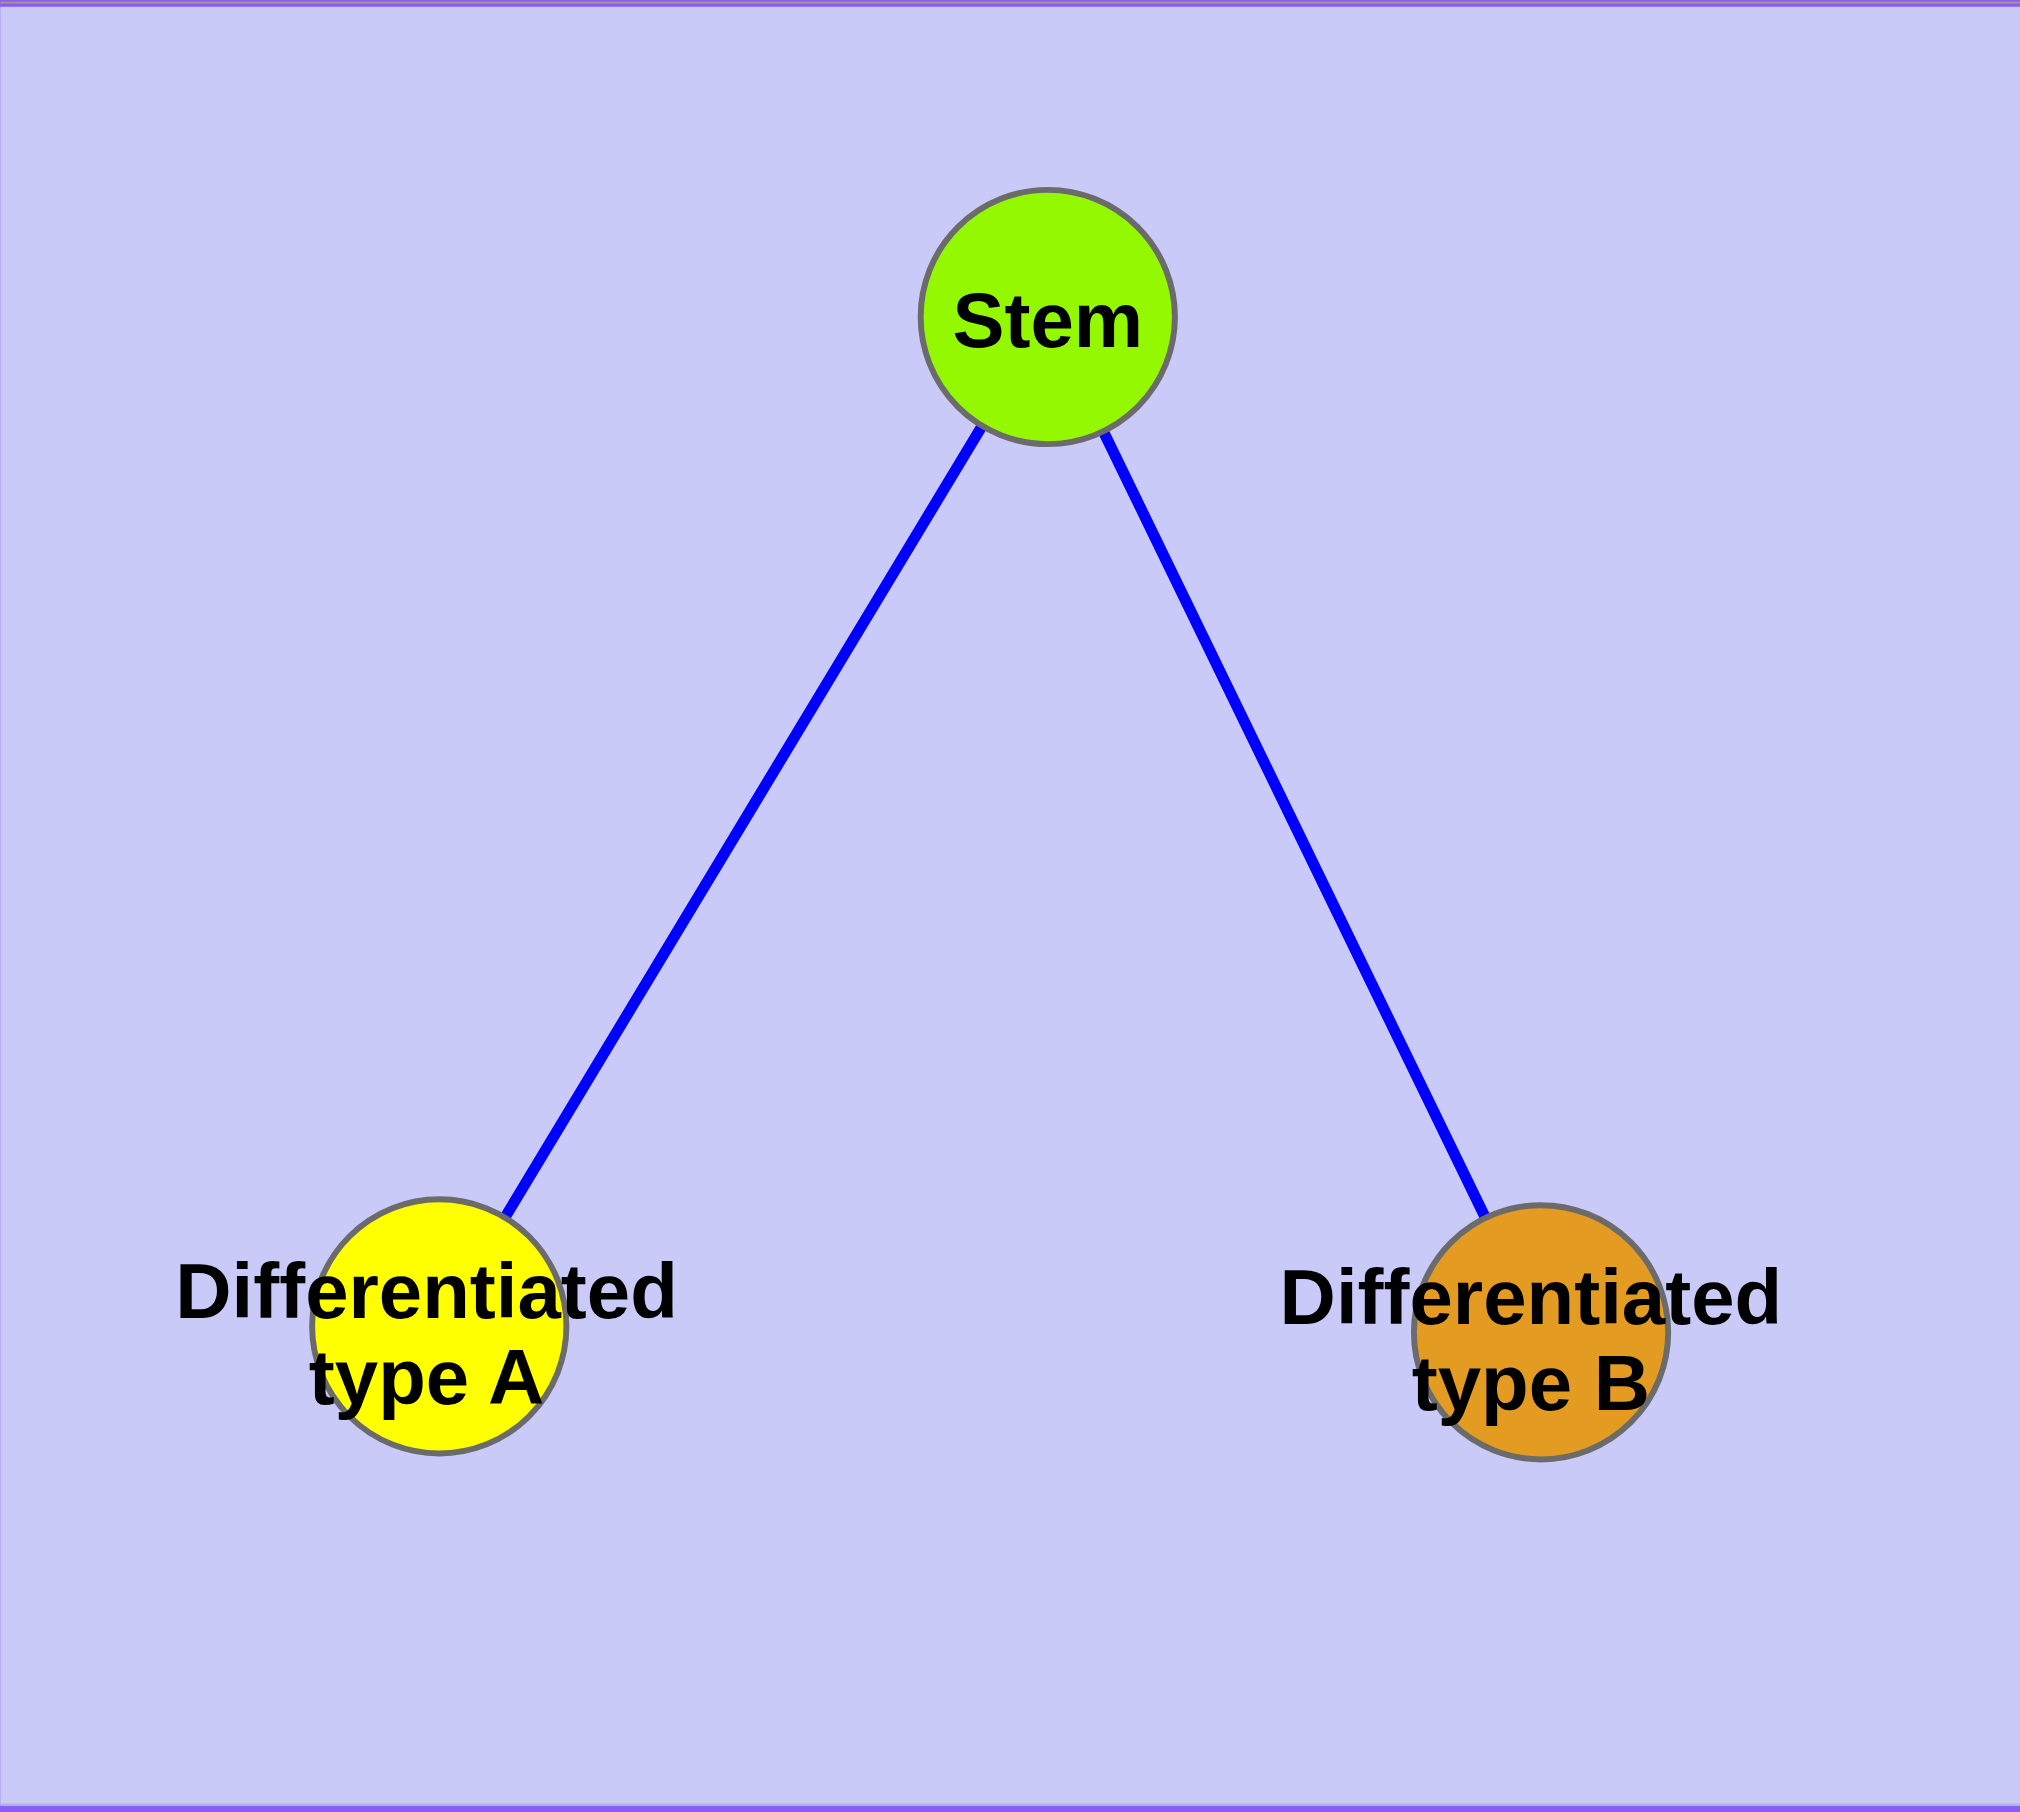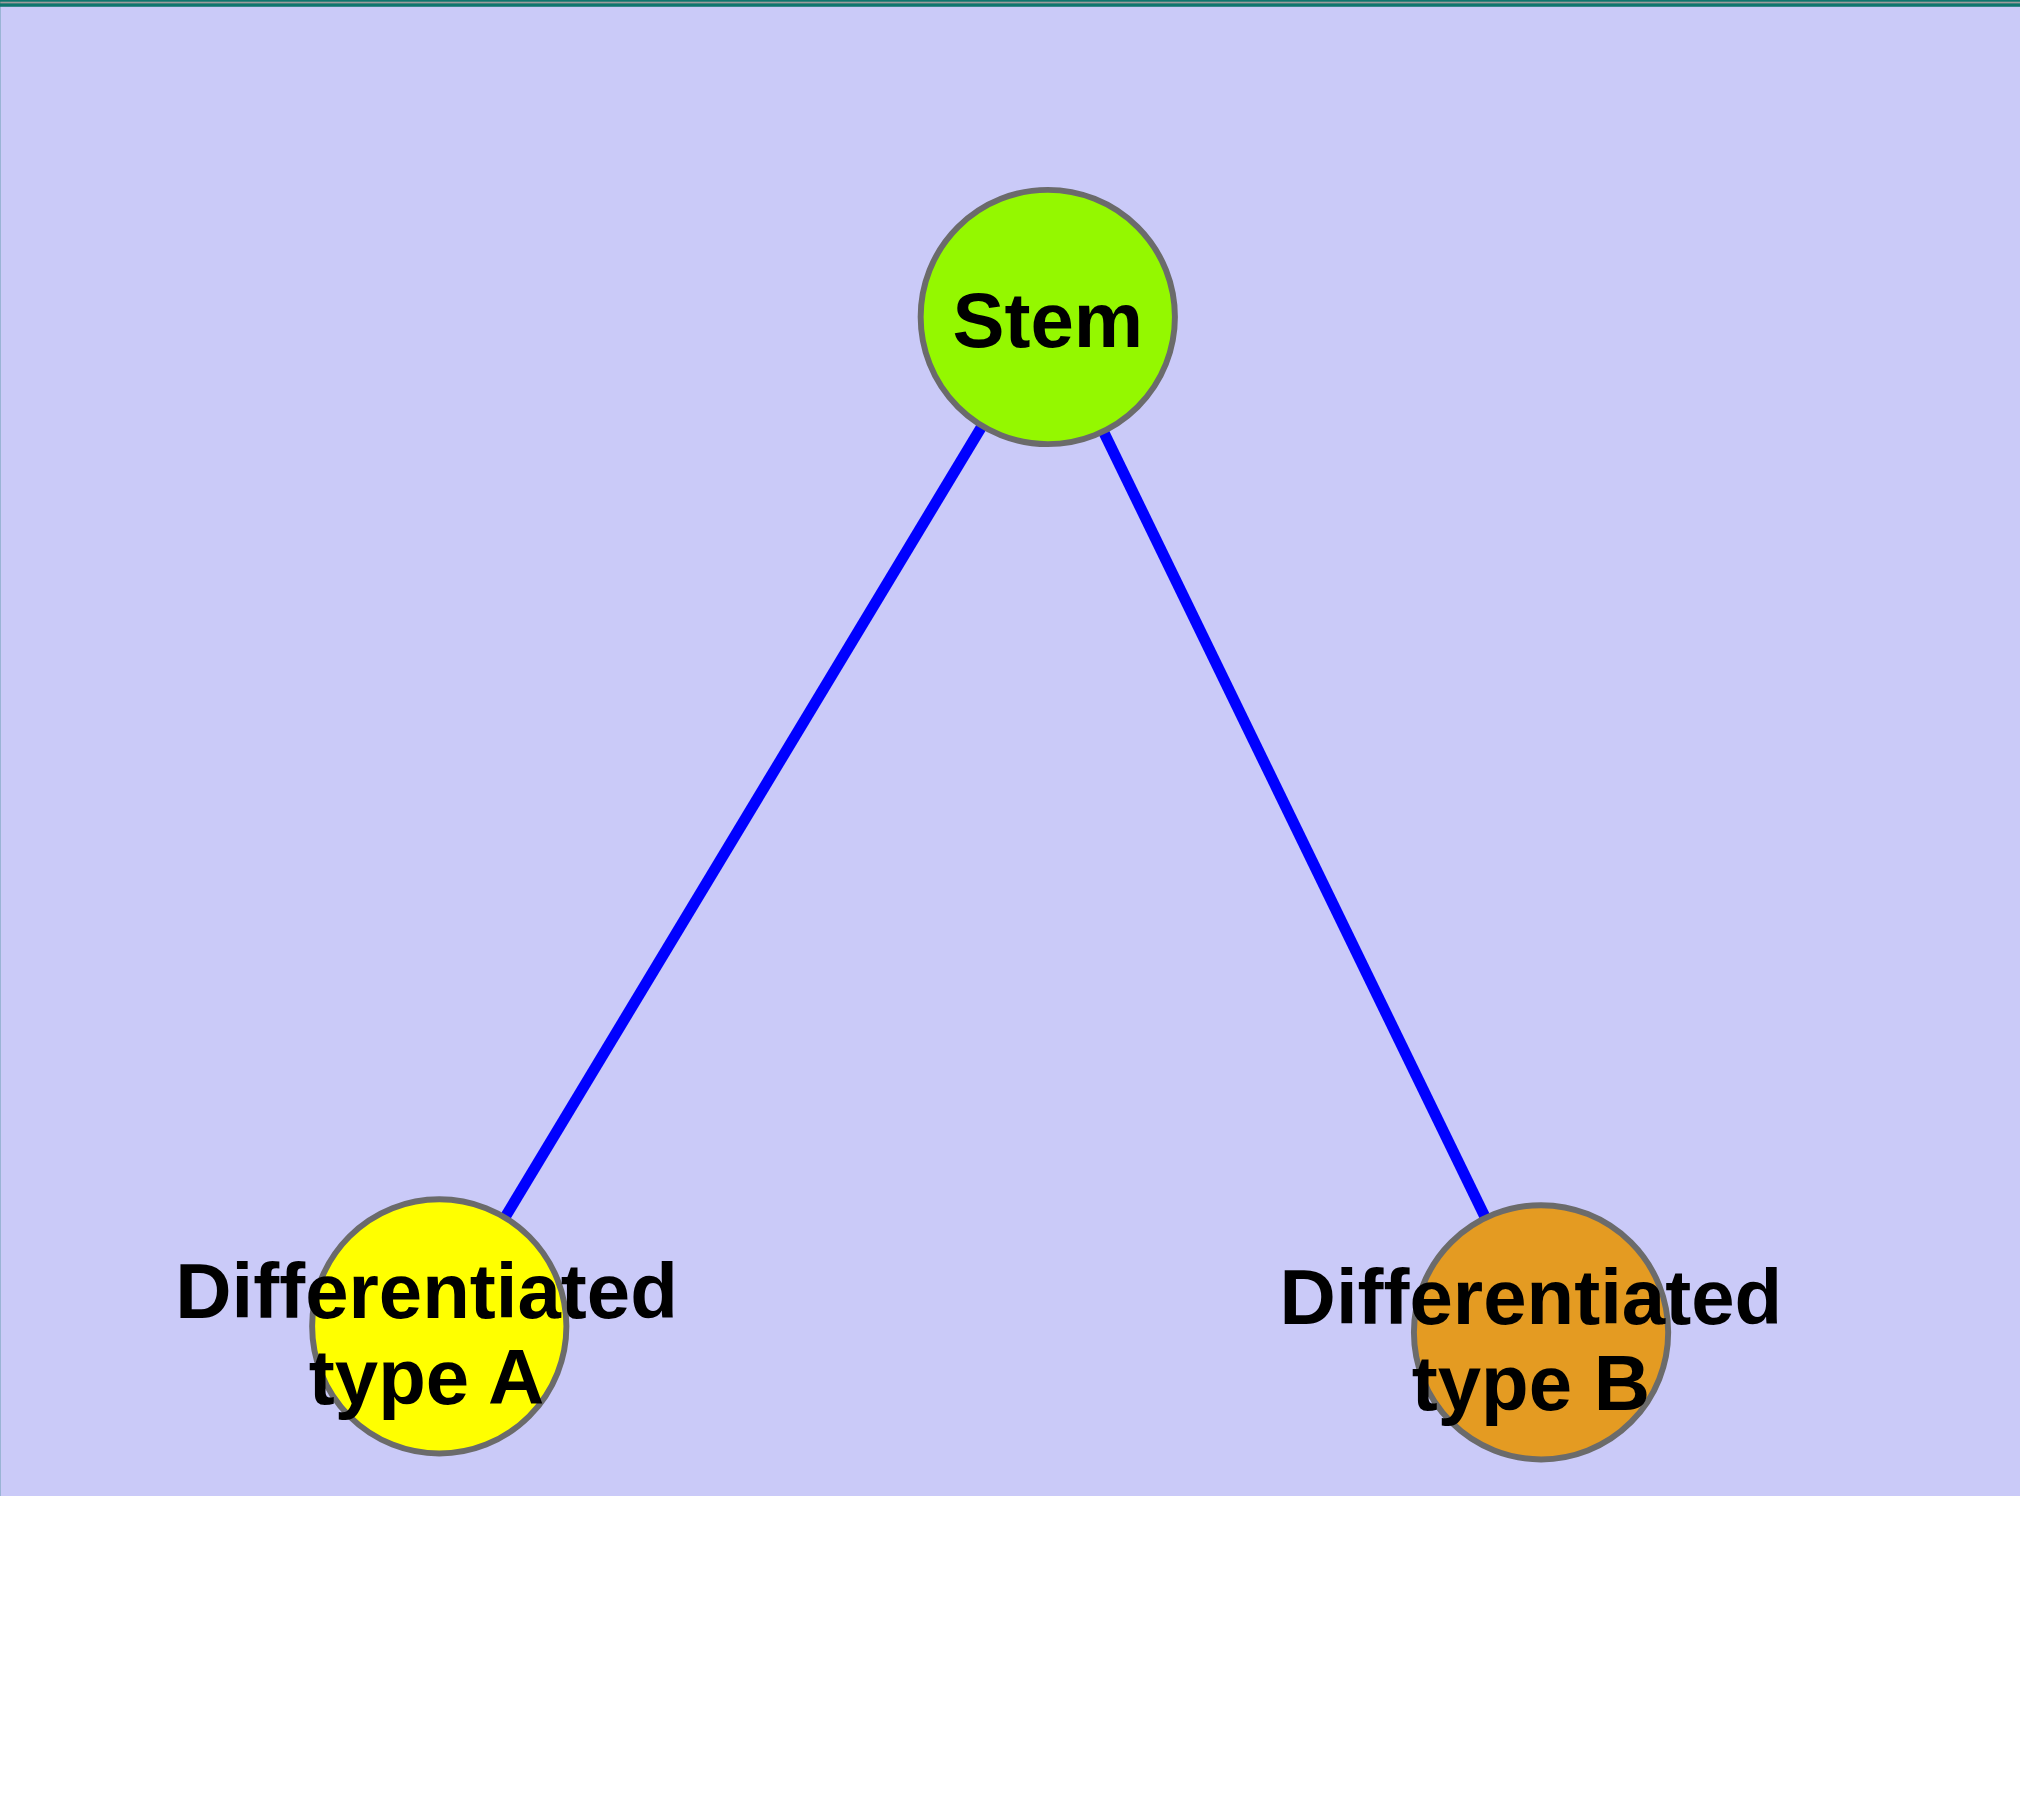--- a/index.html
+++ b/index.html
@@ -3,22 +3,22 @@
 <meta charset="utf-8">
 <style>
   html, body {
     margin: 0;
     padding: 0;
     background: #ffffff;
   }
   .stage {
     position: relative;
     width: 2021px;
-    height: 1496px;
-    background: #0f766e;
+    height: 1812px;
+    background: #8b5cf6;
     overflow: hidden;
   }
   .diagram-svg {
     position: absolute;
     left: 0;
     top: 0;
     display: block;
   }
   .node-circle {
     stroke-width: 7px;

